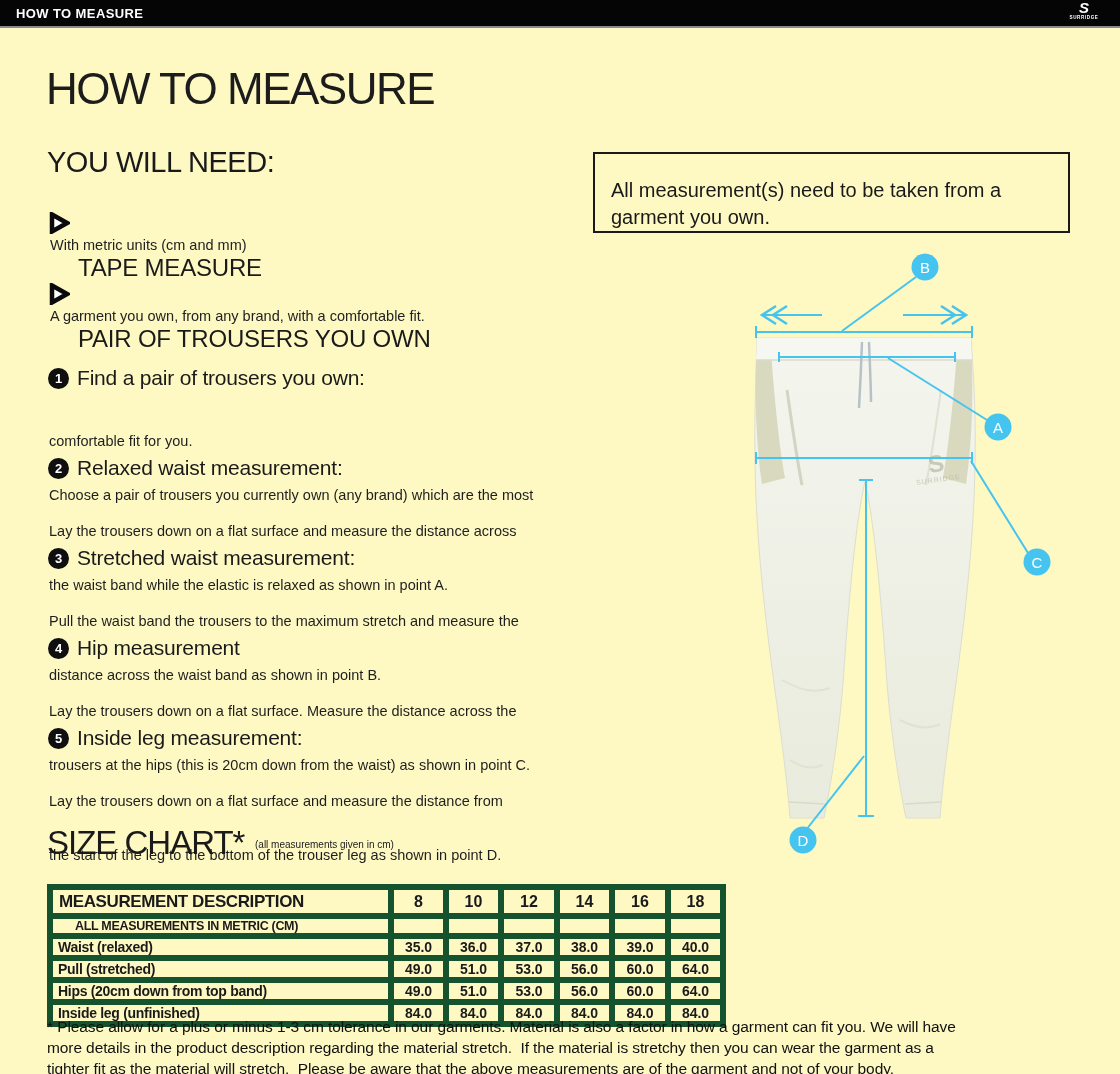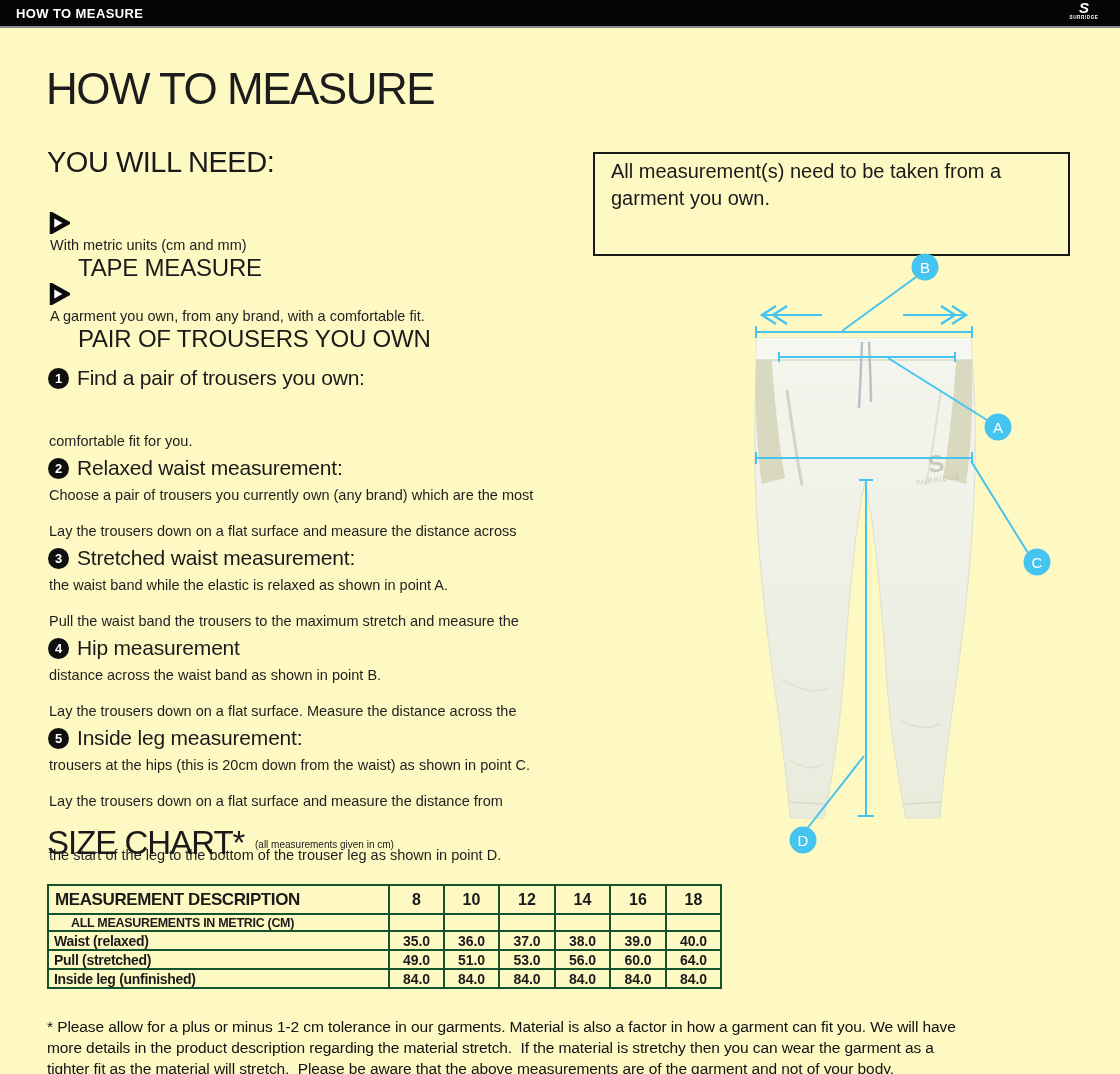--- a/index.html
+++ b/index.html
@@ -20,29 +20,29 @@
 
   .need-item-title { position:absolute; font-size:24px; letter-spacing:-.2px;margin-top:44px; }
   .need-item-sub { position:absolute; font-size:14.5px; color:#222; }
   .tri-icon { position:absolute; width:22px; height:22px; }
 
   .step-circle { position:absolute; width:21px; height:21px; border-radius:50%; background:#0f0f0f;
                  color:#fff; font-size:13px; font-weight:700; text-align:center; line-height:21px; }
   .step-title { position:absolute; font-size:21px; letter-spacing:-.2px; }
   .step-body { position:absolute; font-size:14.5px; color:#1e1e1e; line-height:18px; white-space:pre; }
 
-  .notice-box { position:absolute; left:593px; top:152px; width:477px; height:104px;
-                border:2px solid #1a1a1a; padding:4px 16px; font-size:20px; line-height:27px; }
+  .notice-box { position:absolute; left:593px; top:152px; width:477px; height:81px;
+                border:2px solid #1a1a1a; padding:23px 16px; font-size:20px; line-height:27px; }
 
   .size-chart-h { position:absolute; left:47px; top:824px; font-size:33px; letter-spacing:-1px; }
   .size-chart-note { position:absolute; left:255px; top:839px; font-size:10px; }
 
   table.size-chart { position:absolute; left:47px; top:884px; width:673px; border-collapse:collapse;
                      table-layout:fixed; }
-  table.size-chart th, table.size-chart td { border:2px solid #14532d; overflow:hidden; white-space:nowrap; }
+  table.size-chart th, table.size-chart td { border:6px solid #14532d; overflow:hidden; white-space:nowrap; }
   table.size-chart { border:2px solid #2b2525; }
   th.desc-col { text-align:left; padding-left:6px; font-size:17px; letter-spacing:-.4px; height:29px; }
   th.size-col { font-size:16px; text-align:center; }
   tr.metric-row td { height:17px; font-size:12.5px; font-weight:700; letter-spacing:-.3px; }
   tr.metric-row td.desc-cell { padding-left:22px; }
   tr.data-row td { height:19px; font-size:14px; }
   td.desc-cell { text-align:left; padding-left:5px; font-weight:700; letter-spacing:-.3px; }
   td.val-cell { text-align:center; font-weight:700; }
 
   .footer { position:absolute; left:47px; top:1016px; font-size:15.5px; line-height:21px;
@@ -249,30 +249,39 @@
       <tr class="data-row">
         <td class="desc-cell">Pull (stretched)</td>
         <td class="val-cell">49.0</td>
         <td class="val-cell">51.0</td>
         <td class="val-cell">53.0</td>
         <td class="val-cell">56.0</td>
         <td class="val-cell">60.0</td>
         <td class="val-cell">64.0</td>
       </tr>
       <tr class="data-row">
+        <td class="desc-cell">Hips (20cm down from top band)</td>
+        <td class="val-cell">49.0</td>
+        <td class="val-cell">51.0</td>
+        <td class="val-cell">53.0</td>
+        <td class="val-cell">56.0</td>
+        <td class="val-cell">60.0</td>
+        <td class="val-cell">64.0</td>
+      </tr>
+      <tr class="data-row">
         <td class="desc-cell">Inside leg (unfinished)</td>
         <td class="val-cell">84.0</td>
         <td class="val-cell">84.0</td>
         <td class="val-cell">84.0</td>
         <td class="val-cell">84.0</td>
         <td class="val-cell">84.0</td>
         <td class="val-cell">84.0</td>
       </tr>
     </tbody>
   </table>
 
   <div class="footer">
-    <div>* Please allow for a plus or minus 1-2 cm tolerance in our garments. Material is also a factor in how a garment can fit you. We will have</div>
+    <div>* Please allow for a plus or minus 1-3 cm tolerance in our garments. Material is also a factor in how a garment can fit you. We will have</div>
     <div>more details in the product description regarding the material stretch.  If the material is stretchy then you can wear the garment as a</div>
     <div>tighter fit as the material will stretch.  Please be aware that the above measurements are of the garment and not of your body.</div>
   </div>
 
 </div>
 
 </body></html>

